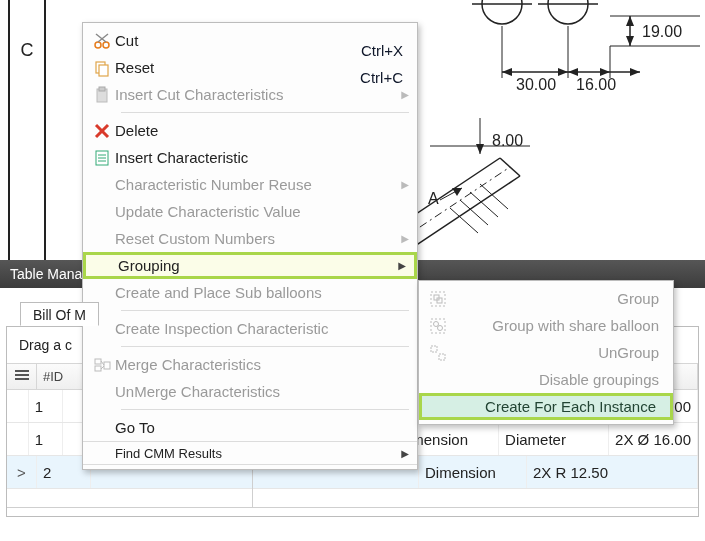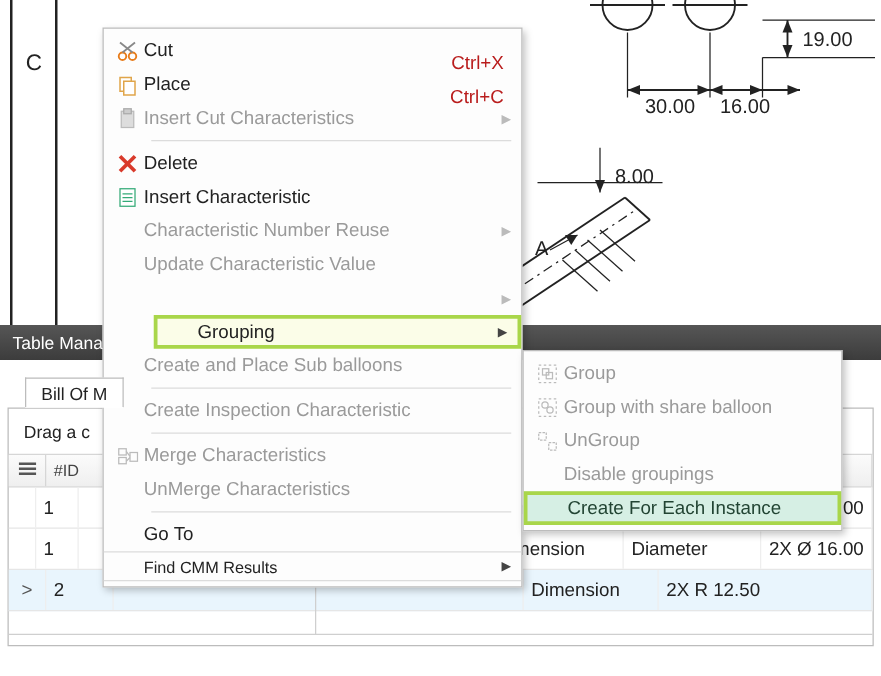--- a/index.html
+++ b/index.html
@@ -46,30 +46,30 @@
 
   .bottom-line { position:absolute; left:0; right:0; bottom:8px; border-top:1px solid #cfcfcf; }
   .bottom-vline { position:absolute; left:245px; top:0; bottom:8px; border-left:1px solid #cfcfcf; }
 
   
   .menu { position:absolute; background:#fdfdfd; border:1px solid #bcbcbc; box-shadow:2px 3px 6px rgba(0,0,0,0.25); padding:4px 0; font-size:15px; }
   .menu .sep { height:1px; background:#dcdcdc; margin:4px 8px 4px 38px; }
   .menu .mi { display:flex; align-items:center; height:27px; padding:0 14px 0 6px; position:relative; cursor:default; }
   .menu .mi .ico { width:26px; display:flex; align-items:center; justify-content:center; }
   .menu .mi .lbl { flex:1; padding-right:50px; }
-  .menu .mi .sc { color:#b91c1c;margin-top:20px; }
+  .menu .mi .sc { color:#0f172a;margin-top:20px; }
   .menu .mi .arr { position:absolute; right:8px; font-size:10px; color:#444; }
   .menu .disabled { color:#9a9a9a; }
   .menu .disabled .arr { color:#bbb; }
-  .menu .hl-grouping { border:3px solid #a9d64a; background:#fbfde8;margin-left:40px; }
+  .menu .hl-grouping { border:3px solid #a9d64a; background:#fbfde8; }
 
   .submenu { position:absolute; background:#fdfdfd; border:1px solid #bcbcbc; box-shadow:2px 3px 6px rgba(0,0,0,0.25); padding:4px 0; font-size:15px; }
   .submenu .smi { display:flex; align-items:center; height:27px; padding:0 14px 0 6px; }
   .submenu .smi .ico { width:26px; display:flex; align-items:center; justify-content:center; color:#8a8a8a; }
-  .submenu .smi .lbl { flex:1; }
+  .submenu .smi .lbl { flex:1;text-align:right; }
   .submenu .disabled { color:#9a9a9a; }
   .submenu .hl-create { border:3px solid #a9d64a; background:#d6efe4; color:#243; }
 
   .ico svg { display:block; }
 </style>
 </head>
 <body>
 
 <div class="root">
 
@@ -197,21 +197,21 @@
       <span class="lbl">Cut</span>
       <span class="sc">Ctrl+X</span>
     </div>
     <div class="mi">
       <span class="ico">
           <svg width="18" height="18">
             <rect x="3" y="3" width="9" height="11" fill="#fff" stroke="#e0a54a" stroke-width="1.2"></rect>
             <rect x="6" y="6" width="9" height="11" fill="#fff" stroke="#e0a54a" stroke-width="1.2"></rect>
           </svg>
         </span>
-      <span class="lbl">Place</span>
+      <span class="lbl">Reset</span>
       <span class="sc">Ctrl+C</span>
     </div>
     <div class="mi disabled">
       <span class="ico">
           <svg width="18" height="18">
             <rect x="4" y="3" width="10" height="13" fill="#ddd" stroke="#bbb"></rect>
             <rect x="6" y="1" width="6" height="4" fill="#ccc" stroke="#aaa"></rect>
           </svg>
         </span>
       <span class="lbl">Insert Cut Characteristics</span>
@@ -242,20 +242,21 @@
       <span class="ico"></span>
       <span class="lbl">Characteristic Number Reuse</span>
       <span class="arr">▶</span>
     </div>
     <div class="mi disabled">
       <span class="ico"></span>
       <span class="lbl">Update Characteristic Value</span>
     </div>
     <div class="mi disabled">
       <span class="ico"></span>
+      <span class="lbl">Reset Custom Numbers</span>
       <span class="arr">▶</span>
     </div>
     <div class="mi hl-grouping">
       <span class="ico"></span>
       <span class="lbl">Grouping</span>
       <span class="arr">▶</span>
     </div>
     <div class="mi disabled">
       <span class="ico"></span>
       <span class="lbl">Create and Place Sub balloons</span>

